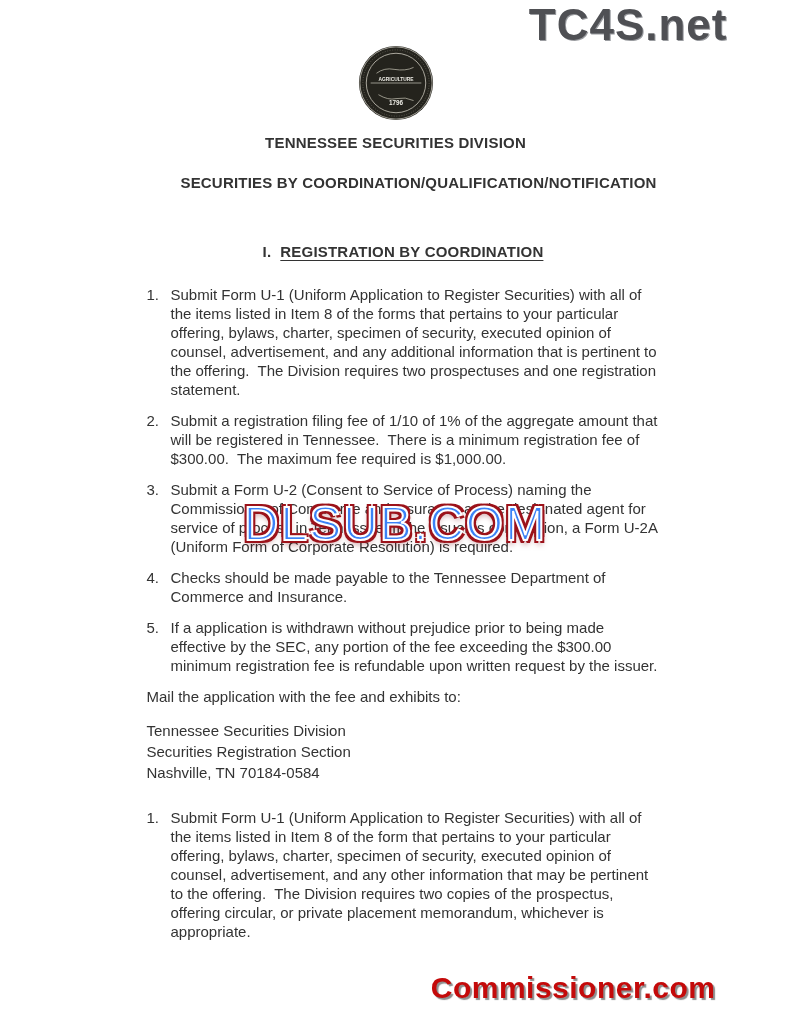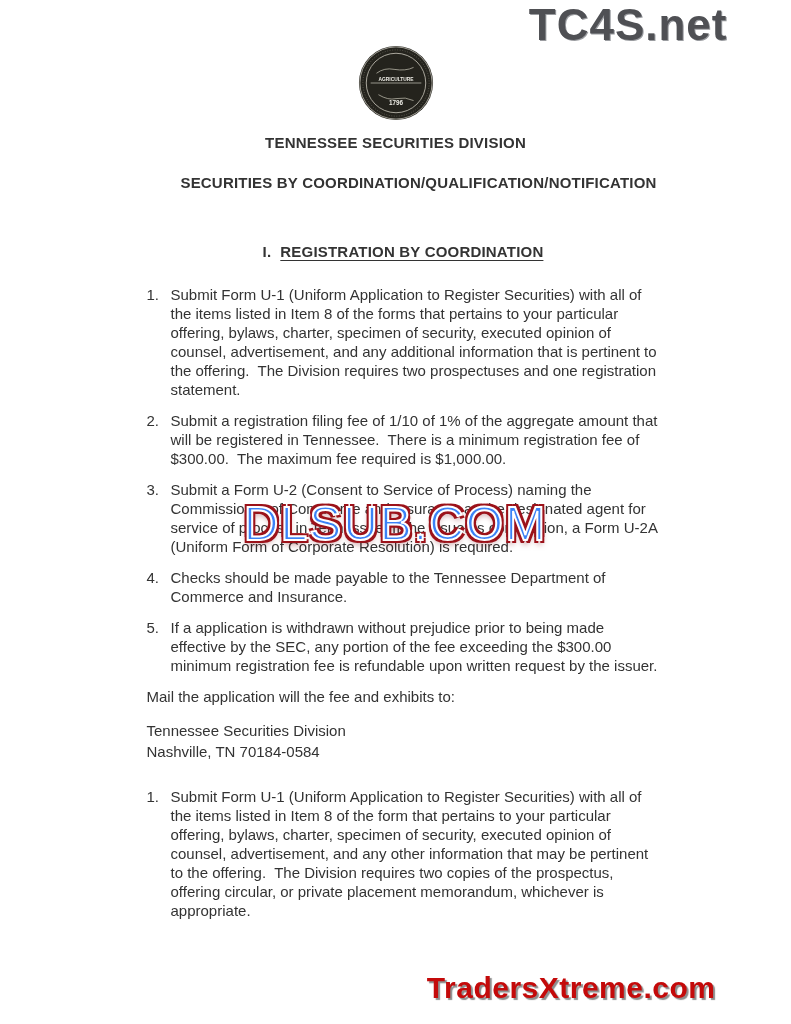--- a/index.html
+++ b/index.html
@@ -109,34 +109,35 @@
       <div class="list-item">
         <span class="li-num">4.</span>
         <span class="li-text">Checks should be made payable to the Tennessee Department of Commerce and Insurance.</span>
       </div>
       <div class="list-item">
         <span class="li-num">5.</span>
         <span class="li-text">If a application is withdrawn without prejudice prior to being made effective by the SEC, any portion of the fee exceeding the $300.00 minimum registration fee is refundable upon written request by the issuer.</span>
       </div>
     </div>
 
-    <div class="mail-intro">Mail the application will the fee and exhibits to:</div>
+    <div class="mail-intro">Mail the application with the fee and exhibits to:</div>
 
     <div class="address">
       <div>Tennessee Securities Division</div>
+      <div>Securities Registration Section</div>
       <div>Nashville, TN 70184-0584</div>
     </div>
 
 
     <div class="list">
       <div class="list-item">
         <span class="li-num">1.</span>
         <span class="li-text">Submit Form U-1 (Uniform Application to Register Securities) with all of the items listed in Item 8 of the form that pertains to your particular offering, bylaws, charter, specimen of security, executed opinion of counsel, advertisement, and any other information that may be pertinent to the offering.  The Division requires two copies of the prospectus, offering circular, or private placement memorandum, whichever is appropriate.</span>
       </div>
     </div>
 
   </div>
 
   <div class="wm-dlsub">DLSUB.COM</div>
 
-  <div class="wm-traders">TradersXtreme.com</div>
+  <div class="wm-traders">Commissioner.com</div>
 
 </div>
 
 </body></html>

